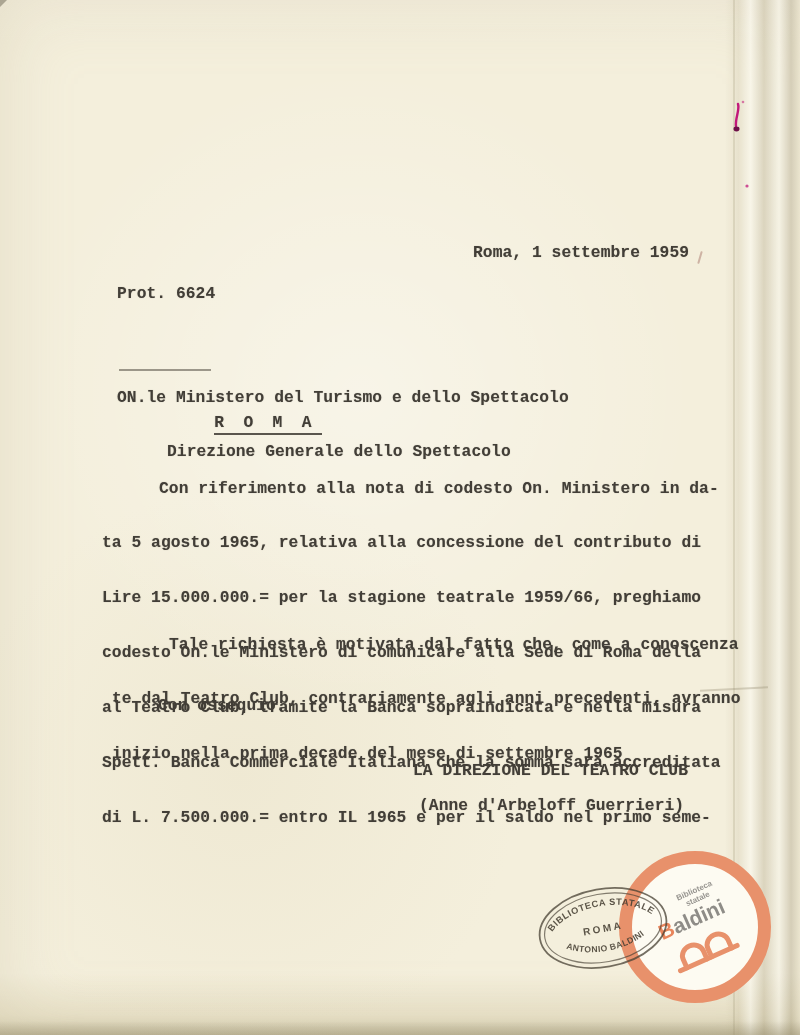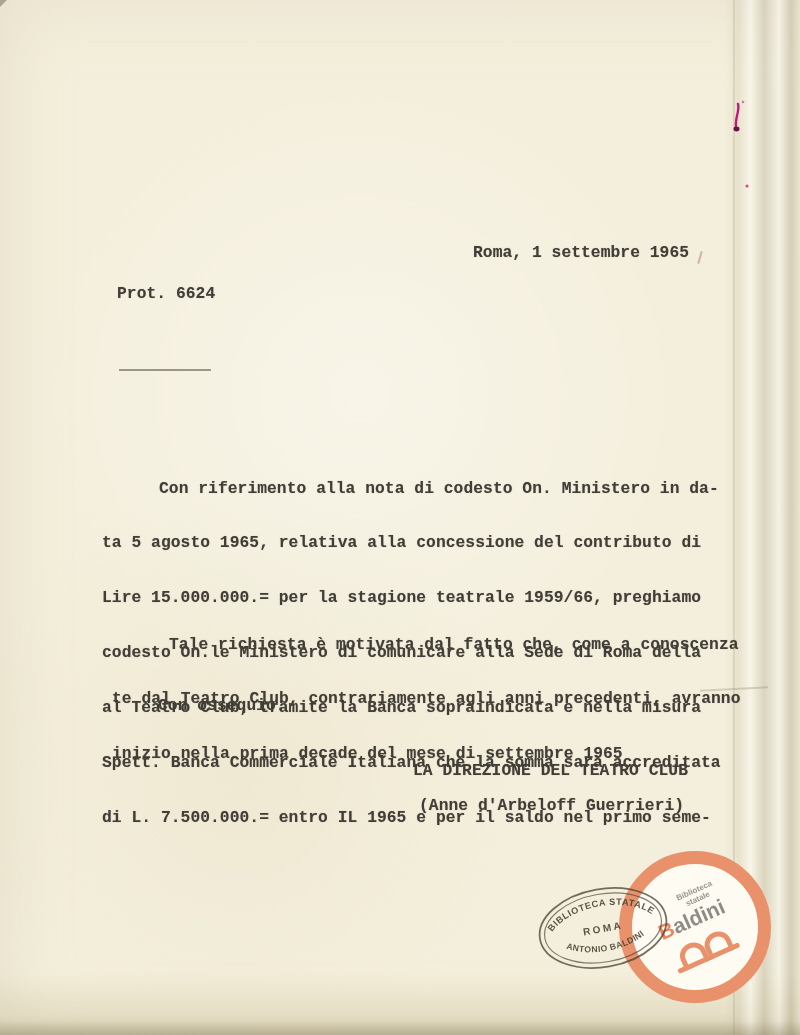--- a/index.html
+++ b/index.html
@@ -81,27 +81,34 @@
 <body>
 
 <div id="page">
 
   <div class="crease-right"></div>
   <div class="crease-line-v" style="left:733px;"></div>
   <div class="crease-line-h" style="left:700px;top:688px;width:68px;"></div>
   <div class="corner-tl"></div>
   <div class="edge-bottom"></div>
 
-  <div class="typed" style="left:473px;top:244px;">Roma, 1 settembre 1965</div>
+  <div class="typed" style="left:473px;top:244px;">Roma, 1 settembre 1959</div>
   <div class="slash-mark" style="left:699px;top:251px;"></div>
 
   <div class="typed" style="left:117px;top:285px;">Prot. 6624</div>
 
+  <div class="typed" style="left:117px;top:352px;">
+    <span class="line">ON.le Ministero del Turismo e dello Spettacolo</span>
+    <span class="line addr2">Direzione Generale dello Spettacolo</span>
+  </div>
   <div class="faint-underline" style="left:119px;top:369px;width:92px;"></div>
 
+  <div class="typed" style="left:175px;top:396px;">
+    <span id="roma-line">R O M A</span>
+  </div>
 
   <div class="typed" style="left:102px;top:443px;">
     <span class="line indent">Con riferimento alla nota di codesto On. Ministero in da-</span>
     <span class="line">ta 5 agosto 1965, relativa alla concessione del contributo di</span>
     <span class="line">Lire 15.000.000.= per la stagione teatrale 1959/66, preghiamo</span>
     <span class="line">codesto On.le Ministero di comunicare alla Sede di Roma della</span>
     <span class="line">al Teatro Club, tramite la Banca sopraindicata e nella misura</span>
     <span class="line">Spett. Banca Commerciale Italiana che la somma sarà accreditata</span>
     <span class="line">di L. 7.500.000.= entro IL 1965 e per il saldo nel primo seme-</span>
   </div>

